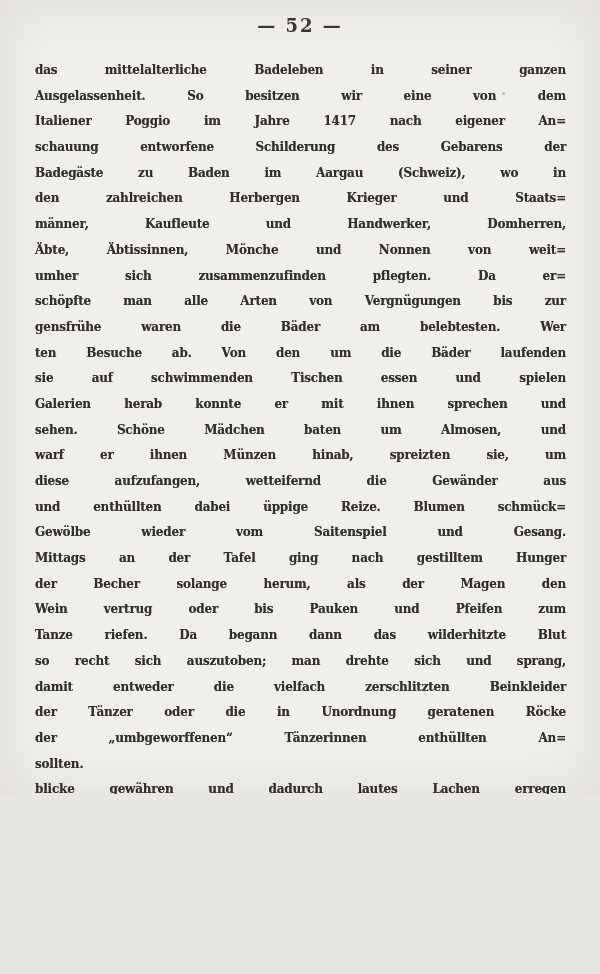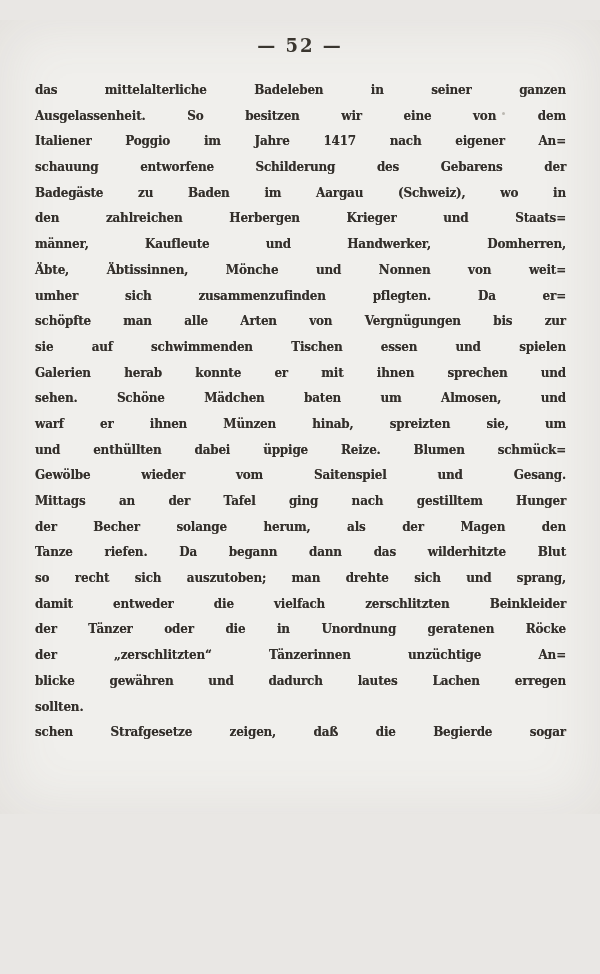--- a/index.html
+++ b/index.html
@@ -9,21 +9,20 @@
   }
   .page {
     position: relative;
     width: 600px;
     height: 794px;
     background: #f0efec;
     box-shadow: inset 0 0 60px rgba(120,110,95,0.12);
     overflow: hidden;
     font-family: "DejaVu Serif", "Liberation Serif", serif;
     color: #332f2b;
-    margin-top: 20px;
   }
   .page-header {
     padding-top: 15px;
     text-align: center;
     font-size: 18px;
     font-weight: bold;
     letter-spacing: 2px;
     color: #3a362f;
   }
   .page-body {
@@ -65,34 +64,38 @@
       <div class="line">das mittelalterliche Badeleben in seiner ganzen</div>
       <div class="line">Ausgelassenheit.  So besitzen wir eine von dem</div>
       <div class="line">Italiener Poggio im Jahre 1417 nach eigener An=</div>
       <div class="line">schauung entworfene Schilderung des Gebarens der</div>
       <div class="line">Badegäste zu Baden im Aargau (Schweiz), wo in</div>
       <div class="line">den zahlreichen Herbergen Krieger und Staats=</div>
       <div class="line">männer, Kaufleute und Handwerker, Domherren,</div>
       <div class="line">Äbte, Äbtissinnen, Mönche und Nonnen von weit=</div>
       <div class="line">umher sich zusammenzufinden pflegten.  Da er=</div>
       <div class="line">schöpfte man alle Arten von Vergnügungen bis zur</div>
+      <div class="line">gensfrühe waren die Bäder am belebtesten.  Wer</div>
+      <div class="line">ten Besuche ab. Von den um die Bäder laufenden</div>
       <div class="line">sie auf schwimmenden Tischen essen und spielen</div>
       <div class="line">Galerien herab konnte er mit ihnen sprechen und</div>
       <div class="line">sehen.  Schöne Mädchen baten um Almosen, und</div>
       <div class="line">warf er ihnen Münzen hinab, spreizten sie, um</div>
+      <div class="line">diese aufzufangen, wetteifernd die Gewänder aus</div>
       <div class="line">und enthüllten dabei üppige Reize. Blumen schmück=</div>
       <div class="line">Gewölbe wieder vom Saitenspiel und Gesang.</div>
       <div class="line">Mittags an der Tafel ging nach gestilltem Hunger</div>
       <div class="line">der Becher solange herum, als der Magen den</div>
+      <div class="line">Wein vertrug oder bis Pauken und Pfeifen zum</div>
       <div class="line">Tanze riefen. Da begann dann das wilderhitzte Blut</div>
       <div class="line">so recht sich auszutoben; man drehte sich und sprang,</div>
       <div class="line">damit entweder die vielfach zerschlitzten Beinkleider</div>
       <div class="line">der Tänzer oder die in Unordnung geratenen Röcke</div>
-      <div class="line">der „zerschlitzten“ Tänzerinnen unzüchtige An=</div>
+      <div class="line">der „umbgeworffenen“ Tänzerinnen enthüllten An=</div>
+      <div class="line no-justify">sollten.</div>
       <div class="line">blicke gewähren und dadurch lautes Lachen erregen</div>
-      <div class="line no-justify">sollten.</div>
       <div class="line">schen Strafgesetze zeigen, daß die Begierde sogar</div>
     </div>
 
   <div class="speck speck-1"></div>
   <div class="speck speck-2"></div>
   <div class="speck speck-3"></div>
 </div>
 
 </body></html>

